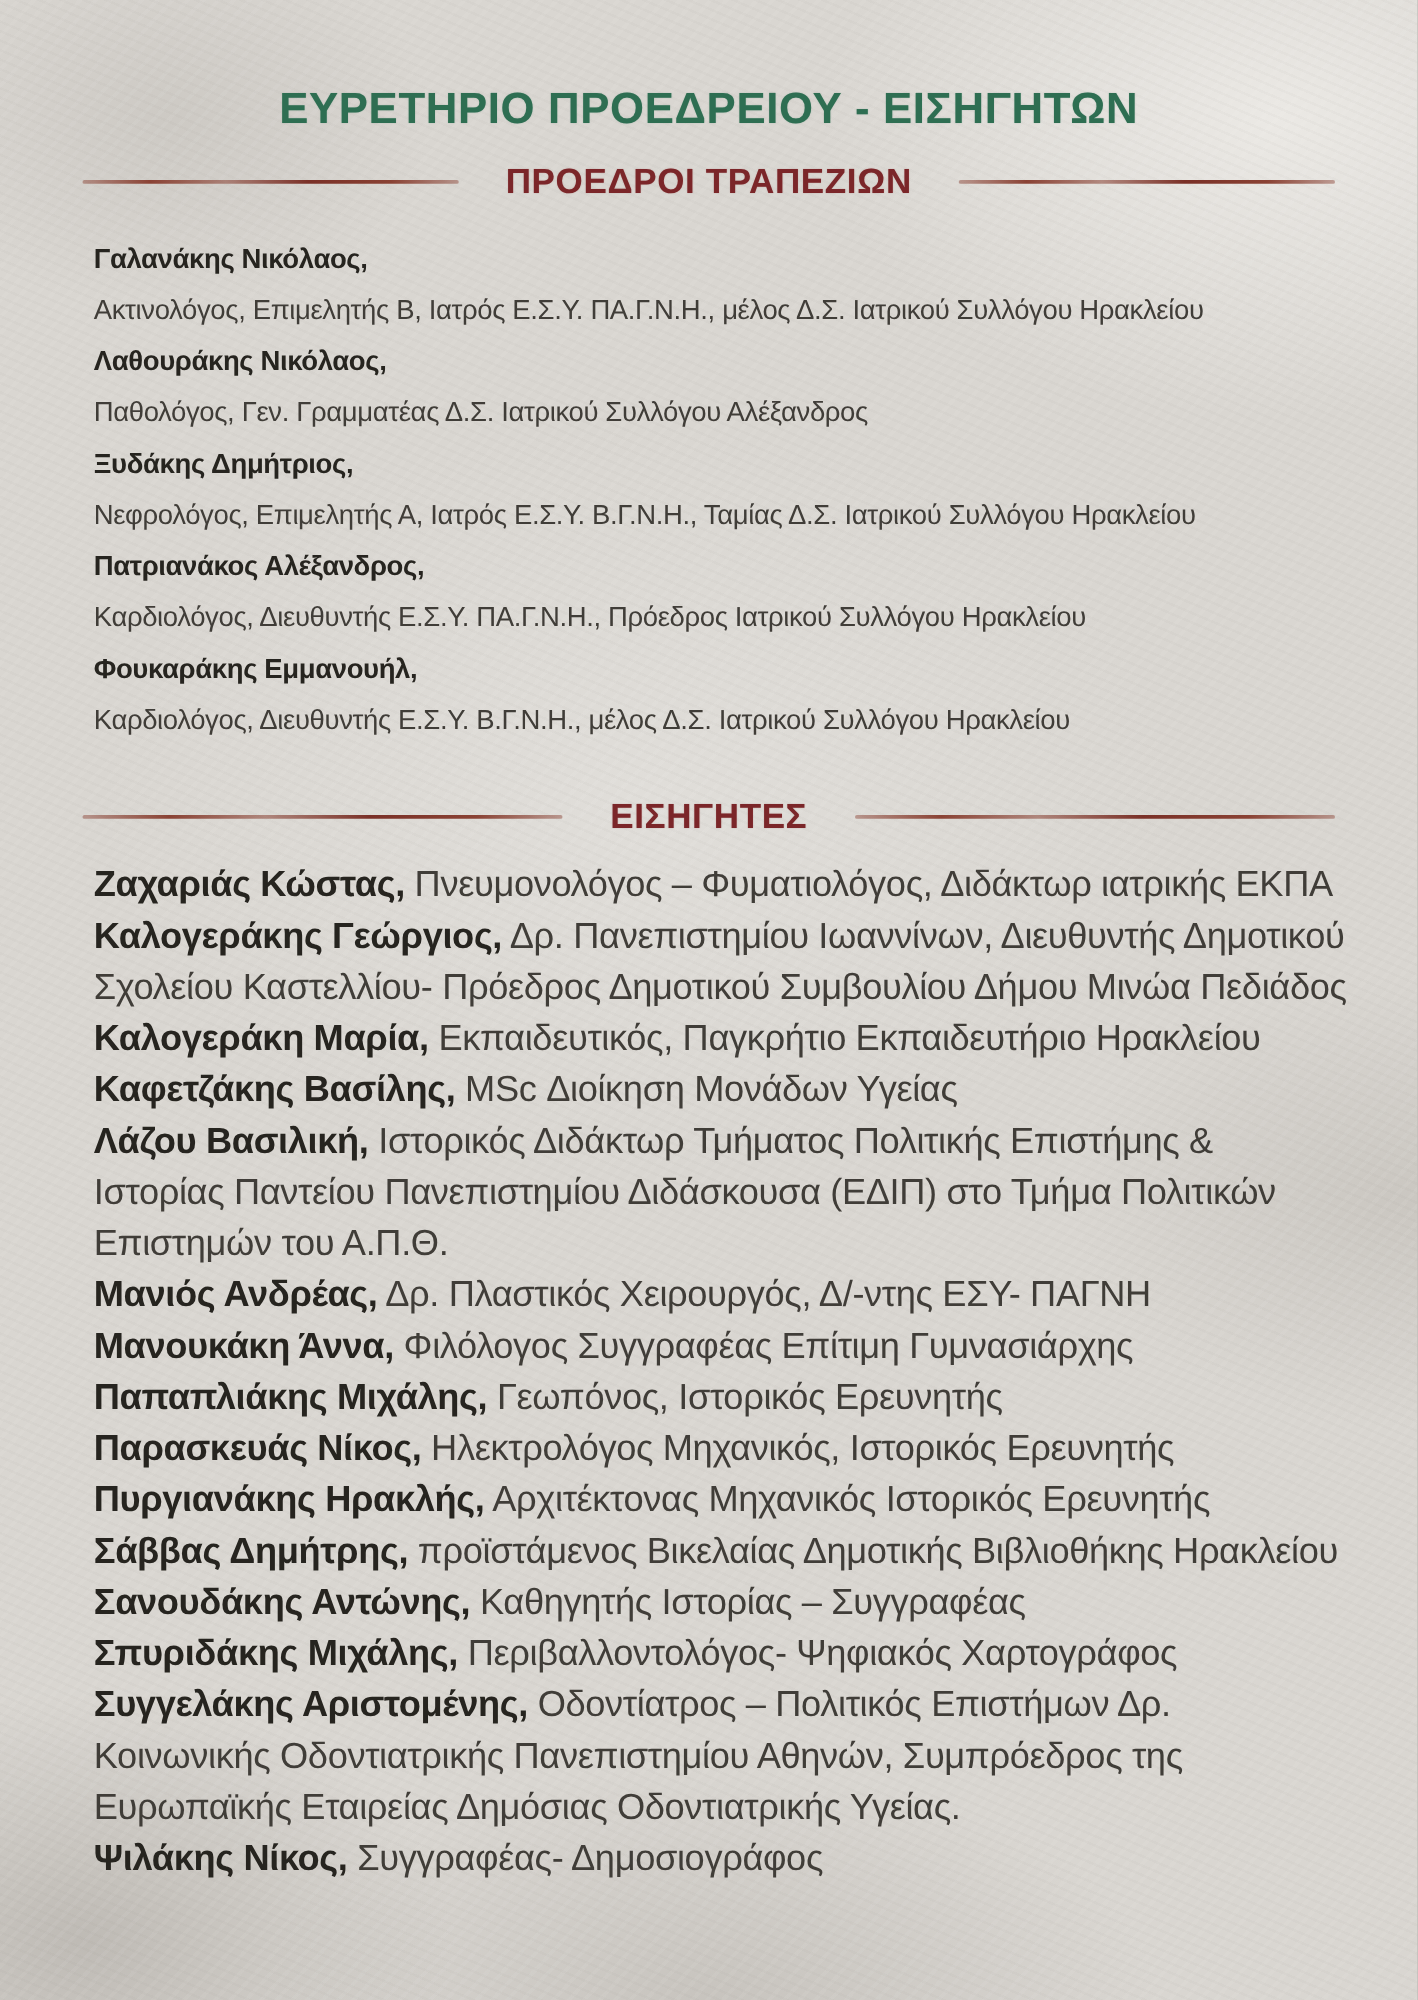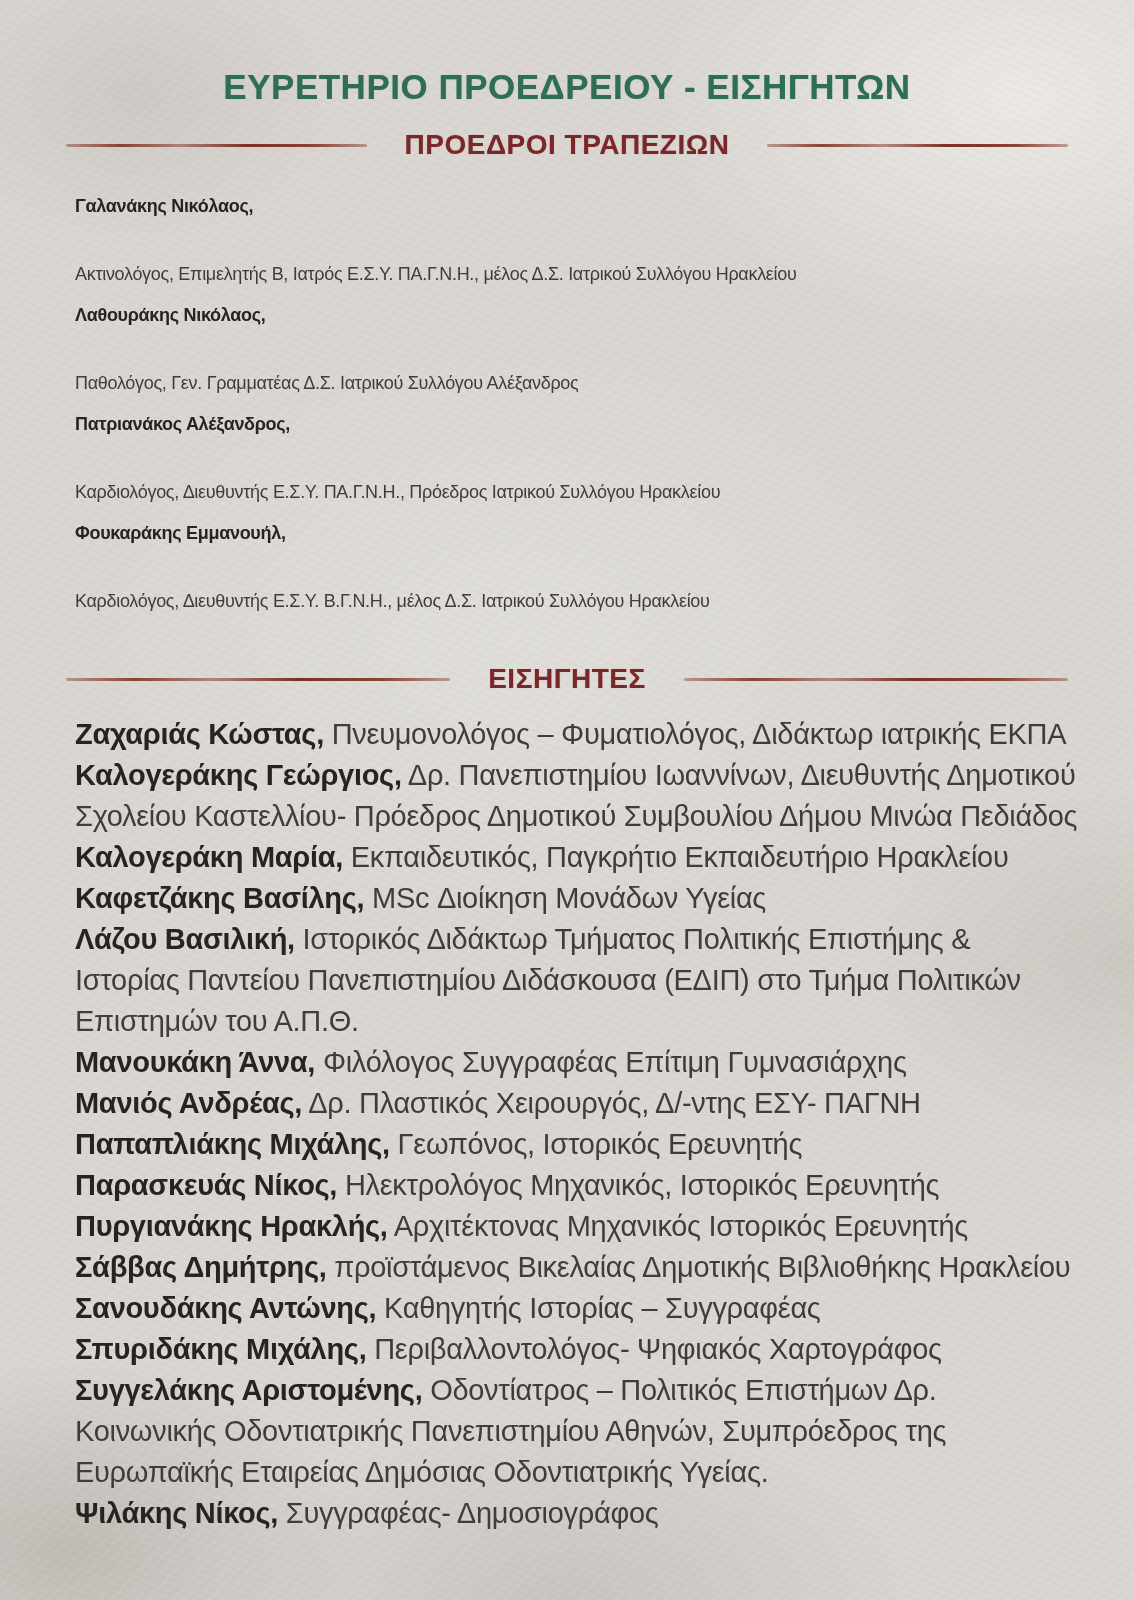--- a/index.html
+++ b/index.html
@@ -63,37 +63,36 @@
     background: linear-gradient(90deg,
       rgba(138,66,52,0.45) 0%,
       #8a4234 18%,
       rgba(138,66,52,0.55) 38%,
       #7a3027 60%,
       #8a4234 82%,
       rgba(138,66,52,0.45) 100%);
   }
   .chairs-list {
     margin: 24px 55px 0 75px;
-    font-size: 18px;
+    font-size: 22px;
     line-height: 41px;
     letter-spacing: -0.3px;
   }
   .speakers-list {
     margin: 18px 55px 0 75px;
     font-size: 29px;
     line-height: 41px;
     letter-spacing: -0.3px;
   }
   .entry-name {
     font-weight: bold;
     color: #26241f;
   }
   .entry-role {
     color: #403d38;
-    margin-top: 27px;
   }
 </style>
 </head>
 <body>
 
 <div class="page">
 
   <h1 class="title">ΕΥΡΕΤΗΡΙΟ ΠΡΟΕΔΡΕΙΟΥ - ΕΙΣΗΓΗΤΩΝ</h1>
 
   <div class="section-header">
@@ -105,20 +104,24 @@
   <div class="chairs-list" id="chairs-list">
       <div class="entry">
         <div class="entry-name">Γαλανάκης Νικόλαος,</div>
         <div class="entry-role">Ακτινολόγος, Επιμελητής Β, Ιατρός Ε.Σ.Υ. ΠΑ.Γ.Ν.Η., μέλος Δ.Σ. Ιατρικού Συλλόγου Ηρακλείου</div>
       </div>
       <div class="entry">
         <div class="entry-name">Λαθουράκης Νικόλαος,</div>
         <div class="entry-role">Παθολόγος, Γεν. Γραμματέας Δ.Σ. Ιατρικού Συλλόγου Αλέξανδρος</div>
       </div>
       <div class="entry">
+        <div class="entry-name">Ξυδάκης Δημήτριος,</div>
+        <div class="entry-role">Νεφρολόγος, Επιμελητής Α, Ιατρός Ε.Σ.Υ. Β.Γ.Ν.Η., Ταμίας Δ.Σ. Ιατρικού Συλλόγου Ηρακλείου</div>
+      </div>
+      <div class="entry">
         <div class="entry-name">Πατριανάκος Αλέξανδρος,</div>
         <div class="entry-role">Καρδιολόγος, Διευθυντής Ε.Σ.Υ. ΠΑ.Γ.Ν.Η., Πρόεδρος Ιατρικού Συλλόγου Ηρακλείου</div>
       </div>
       <div class="entry">
         <div class="entry-name">Φουκαράκης Εμμανουήλ,</div>
         <div class="entry-role">Καρδιολόγος, Διευθυντής Ε.Σ.Υ. Β.Γ.Ν.Η., μέλος Δ.Σ. Ιατρικού Συλλόγου Ηρακλείου</div>
       </div>
     </div>
 
   <div class="section-header speakers-header">
@@ -126,22 +129,22 @@
     <span class="section-title">ΕΙΣΗΓΗΤΕΣ</span>
     <span class="rule"></span>
   </div>
 
   <div class="speakers-list" id="speakers-list">
       <div class="speaker"><span class="entry-name">Ζαχαριάς Κώστας,</span> <span class="entry-role">Πνευμονολόγος – Φυματιολόγος, Διδάκτωρ ιατρικής ΕΚΠΑ</span></div>
       <div class="speaker"><span class="entry-name">Καλογεράκης Γεώργιος,</span> <span class="entry-role">Δρ. Πανεπιστημίου Ιωαννίνων, Διευθυντής Δημοτικού Σχολείου Καστελλίου- Πρόεδρος Δημοτικού Συμβουλίου Δήμου Μινώα Πεδιάδος</span></div>
       <div class="speaker"><span class="entry-name">Καλογεράκη Μαρία,</span> <span class="entry-role">Εκπαιδευτικός, Παγκρήτιο Εκπαιδευτήριο Ηρακλείου</span></div>
       <div class="speaker"><span class="entry-name">Καφετζάκης Βασίλης,</span> <span class="entry-role">MSc Διοίκηση Μονάδων Υγείας</span></div>
       <div class="speaker"><span class="entry-name">Λάζου Βασιλική,</span> <span class="entry-role">Ιστορικός Διδάκτωρ Τμήματος Πολιτικής Επιστήμης &amp; Ιστορίας Παντείου Πανεπιστημίου Διδάσκουσα (ΕΔΙΠ) στο Τμήμα Πολιτικών Επιστημών του Α.Π.Θ.</span></div>
+      <div class="speaker"><span class="entry-name">Μανιός Ανδρέας,</span> <span class="entry-role">Δρ. Πλαστικός Χειρουργός, Δ/-ντης ΕΣΥ- ΠΑΓΝΗ</span></div>
       <div class="speaker"><span class="entry-name">Μανουκάκη Άννα,</span> <span class="entry-role">Φιλόλογος Συγγραφέας Επίτιμη Γυμνασιάρχης</span></div>
-      <div class="speaker"><span class="entry-name">Μανιός Ανδρέας,</span> <span class="entry-role">Δρ. Πλαστικός Χειρουργός, Δ/-ντης ΕΣΥ- ΠΑΓΝΗ</span></div>
       <div class="speaker"><span class="entry-name">Παπαπλιάκης Μιχάλης,</span> <span class="entry-role">Γεωπόνος, Ιστορικός Ερευνητής</span></div>
       <div class="speaker"><span class="entry-name">Παρασκευάς Νίκος,</span> <span class="entry-role">Ηλεκτρολόγος Μηχανικός, Ιστορικός Ερευνητής</span></div>
       <div class="speaker"><span class="entry-name">Πυργιανάκης Ηρακλής,</span> <span class="entry-role">Αρχιτέκτονας Μηχανικός Ιστορικός Ερευνητής</span></div>
       <div class="speaker"><span class="entry-name">Σάββας Δημήτρης,</span> <span class="entry-role">προϊστάμενος Βικελαίας Δημοτικής Βιβλιοθήκης Ηρακλείου</span></div>
       <div class="speaker"><span class="entry-name">Σανουδάκης Αντώνης,</span> <span class="entry-role">Καθηγητής Ιστορίας – Συγγραφέας</span></div>
       <div class="speaker"><span class="entry-name">Σπυριδάκης Μιχάλης,</span> <span class="entry-role">Περιβαλλοντολόγος- Ψηφιακός Χαρτογράφος</span></div>
       <div class="speaker"><span class="entry-name">Συγγελάκης Αριστομένης,</span> <span class="entry-role">Οδοντίατρος – Πολιτικός Επιστήμων Δρ. Κοινωνικής Οδοντιατρικής Πανεπιστημίου Αθηνών, Συμπρόεδρος της Ευρωπαϊκής Εταιρείας Δημόσιας Οδοντιατρικής Υγείας.</span></div>
       <div class="speaker"><span class="entry-name">Ψιλάκης Νίκος,</span> <span class="entry-role">Συγγραφέας- Δημοσιογράφος</span></div>
     </div>
 

